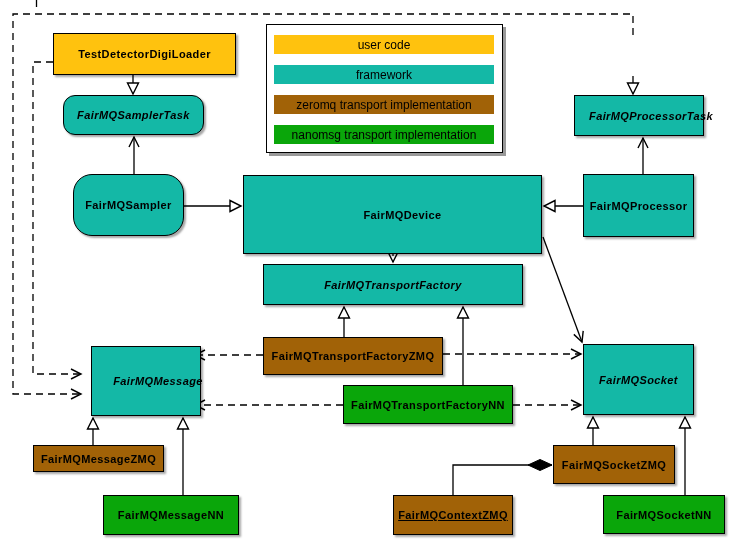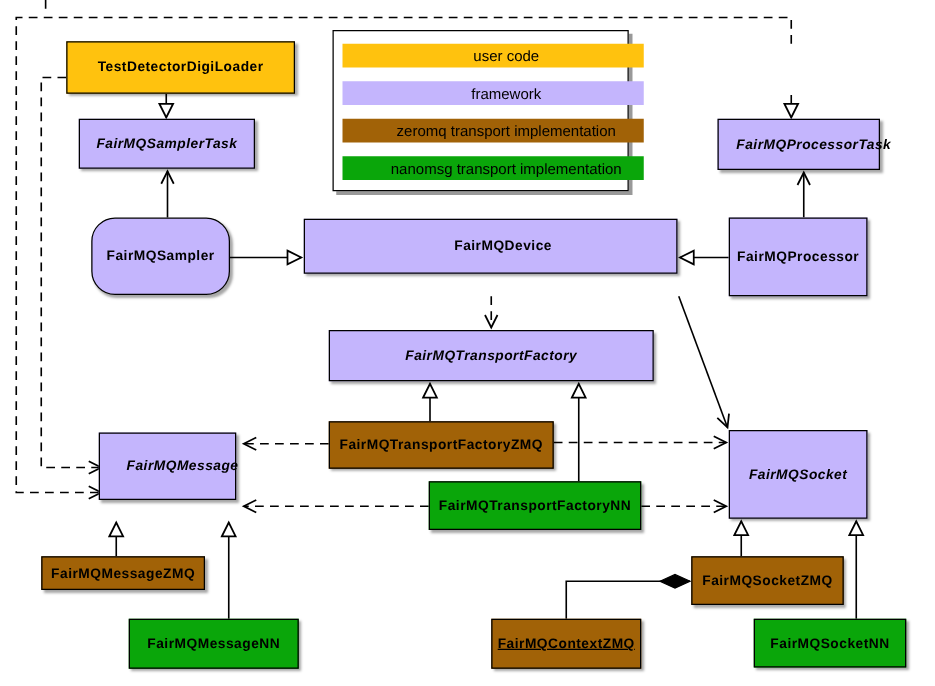--- a/index.html
+++ b/index.html
@@ -9,53 +9,53 @@
   }
   .node{
     position:absolute;display:flex;align-items:center;justify-content:center;
     border:1.4px solid #000;box-sizing:border-box;
     font-weight:bold;font-size:11px;letter-spacing:0.4px;white-space:nowrap;
     color:#000;text-align:center;
     box-shadow:2px 2px 2px rgba(0,0,0,0.35);
   }
   .abstract{font-style:italic;}
   .c-yellow{background:#FFC20E;}
-  .c-blue{background:#c4b5fd;}
+  .c-blue{background:#14b8a6;}
   .c-red{background:#a16207;}
   .c-green{background:#0AA60A;}
 
   
   #n-digiloader{left:53px;top:33px;width:183px;height:42px;}
   #n-recotask{left:533px;top:35px;width:200px;height:41px;}
-  #n-samplertask{left:63px;top:95px;width:141px;height:40px;}
+  #n-samplertask{left:63px;top:95px;width:141px;height:40px;border-radius:12px;}
   #n-processortask{left:574px;top:95px;width:130px;height:41px;padding-left:24px;}
   #n-sampler{left:73px;top:174px;width:111px;height:62px;border-radius:19px;}
   #n-processor{left:583px;top:174px;width:111px;height:63px;}
-  #n-device{left:243px;top:175px;width:299px;height:44px;padding-left:20px;}
+  #n-device{left:243px;top:175px;width:299px;height:79px;padding-left:20px;}
   #n-transportfactory{left:263px;top:264px;width:260px;height:41px;}
   #n-tfzmq{left:263px;top:337px;width:180px;height:38px;}
   #n-tfnn{left:343px;top:385px;width:170px;height:39px;}
-  #n-message{left:79px;top:346px;width:110px;height:54px;padding-left:24px;}
+  #n-message{left:91px;top:346px;width:110px;height:70px;padding-left:24px;}
   #n-socket{left:583px;top:344px;width:111px;height:71px;}
   #n-messagezmq{left:33px;top:445px;width:131px;height:27px;}
   #n-messagenn{left:103px;top:495px;width:136px;height:40px;}
   #n-contextzmq{left:393px;top:495px;width:120px;height:40px;text-decoration:underline;}
   #n-socketzmq{left:553px;top:445px;width:122px;height:39px;}
   #n-socketnn{left:603px;top:495px;width:122px;height:39px;}
 
   
   #legend{
     position:absolute;left:266px;top:24px;width:237px;height:129px;
     background:#fff;border:1.5px solid #000;box-sizing:border-box;
     box-shadow:3px 3px 0 #999;
   }
   .legend-row{
     position:absolute;left:7px;width:220px;height:19px;
     display:flex;align-items:center;justify-content:center;
-    font-size:12px;color:#000;white-space:nowrap;padding-left:21px;
+    font-size:12px;color:#000;white-space:nowrap;
   }
   .legend-row:nth-child(1){top:10px;}
   .legend-row:nth-child(2){top:40px;}
   .legend-row:nth-child(3){top:70px;}
   .legend-row:nth-child(4){top:100px;}
 
   #edges{position:absolute;left:0;top:0;pointer-events:none;}
   .edge{stroke:#000;stroke-width:1.3;fill:none;}
   .dashed{stroke-dasharray:7,5;}
 </style>

